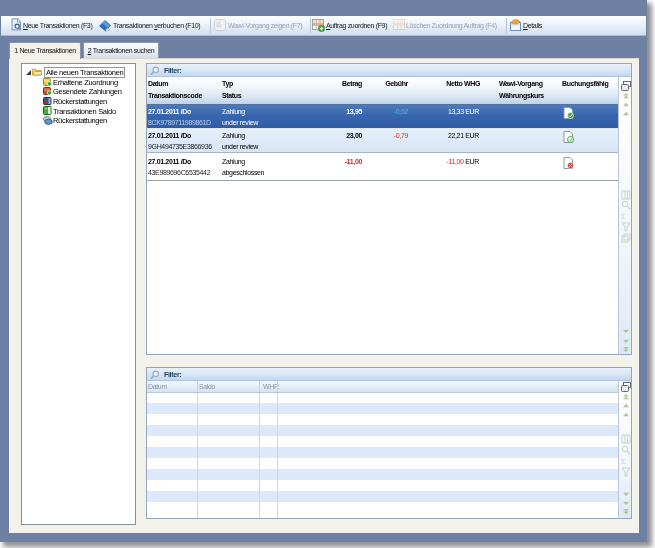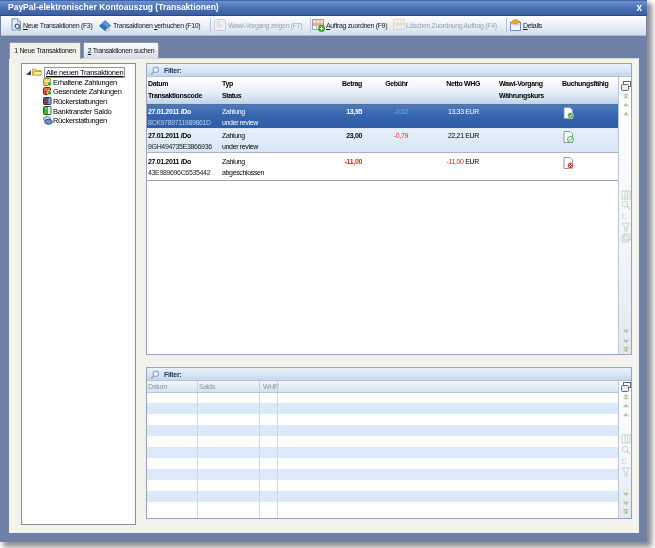--- a/index.html
+++ b/index.html
@@ -64,21 +64,20 @@
   .vline{position:absolute;top:0;bottom:0;width:1px;background:#c4d2e2;}
   .stripe{position:absolute;left:0;width:471px;height:11px;background:#dbe9fa;}
   .g2v{position:absolute;top:25px;height:125px;width:1px;background:#ccd8e8;z-index:5;}
   
   .nav{position:absolute;left:3px;width:8px;height:6px;opacity:.85;}
   .mini{position:absolute;left:2px;width:10px;height:10px;opacity:.45;}
 </style>
 </head>
 <body>
 <div id="win">
-  <div id="title">PayPal-elektronischer Kontoauszug (Transaktionen)<span id="closex">x</span></div>
   <div id="toolbar">
     <svg class="abs" style="left:10px;top:2px" width="11" height="13" viewBox="0 0 11 13">
       <path d="M1 .8h5.5L9.5 4v8H1z" fill="#e4effc" stroke="#7694bc" stroke-width="1"></path>
       <path d="M6.5 .8L9.5 4H6.5z" fill="#fff" stroke="#7694bc" stroke-width="0.8"></path>
       <circle cx="6.2" cy="8.2" r="2.1" fill="#f2f7fd" stroke="#3d5d85" stroke-width="1.2"></circle>
       <line x1="7.8" y1="9.8" x2="9.8" y2="12" stroke="#a8913e" stroke-width="1.4"></line>
     </svg>
     <span class="tbtxt" style="left:22px"><span class="u">N</span>eue Transaktionen (F3)</span>
     <svg class="abs" style="left:98px;top:4px" width="12" height="12" viewBox="0 0 12 12">
       <path d="M6 0.5 L11.5 5.5 L6.5 11 L0.5 6 Z" fill="#2a72c2" stroke="#1a4d90" stroke-width=".6"></path>
@@ -125,25 +124,25 @@
   </div>
   <div id="page">
     <div id="tree">
       <svg class="abs" style="left:4px;top:6px" width="6" height="6" viewBox="0 0 6 6">
           <path d="M5 0 L5 5 L0 5 Z" fill="#3a3a3a"></path>
         </svg>
       <svg class="abs" style="left:10px;top:4px" width="10" height="8" viewBox="0 0 10 8">
         <path d="M0.5 2 L0.5 7 L9 7 L9 2.5 L4.5 2.5 L3.5 1 L0.5 1 Z" fill="#f5d56a" stroke="#b89020" stroke-width=".7"></path>
         <path d="M0.5 7 L2.5 3.5 L10 3.5 L9 7 Z" fill="#fae9a8" stroke="#b89020" stroke-width=".7"></path>
       </svg>
-      <span class="trow" style="left:22px;top:3px;border:1px solid #8a97a8;padding:0 1px;background:#fff;height:11px;line-height:10px;text-decoration:underline;">Alle neuen Transaktionen</span>
-      <span class="trow" style="left:31px;top:14px">Erhaltene Zahlungen</span>
+      <span class="trow" style="left:22px;top:3px;border:1px solid #8a97a8;padding:0 1px;background:#fff;height:11px;line-height:10px;">Alle neuen Transaktionen</span>
+      <span class="trow" style="left:31px;top:14px">Erhaltene Zuordnung</span>
       <span class="trow" style="left:31px;top:23px">Gesendete Zahlungen</span>
       <span class="trow" style="left:31px;top:33px">Rückerstattungen</span>
-      <span class="trow" style="left:31px;top:43px">Banktransfer Saldo</span>
+      <span class="trow" style="left:31px;top:43px">Transaktionen Saldo</span>
       <span class="trow" style="left:31px;top:52px">Rückerstattungen</span>
       <svg class="abs" style="left:21px;top:14px" width="9" height="8" viewBox="0 0 9 8">
         <rect x="0.5" y="0.5" width="7" height="7" rx="1" fill="#e8c348" stroke="#a08020"></rect>
         <rect x="1.2" y="1.2" width="5.6" height="2.8" fill="#f2dc80"></rect>
         <circle cx="6.5" cy="5.8" r="2.2" fill="#35aa35" stroke="#fff" stroke-width=".7"></circle>
       </svg>
       <svg class="abs" style="left:21px;top:23px" width="9" height="8" viewBox="0 0 9 8">
         <rect x="0.5" y="0.5" width="7" height="7" rx="1" fill="#c4502a" stroke="#8a2c10"></rect>
         <rect x="1.2" y="1.2" width="5.6" height="2.8" fill="#da7850"></rect>
         <circle cx="6.5" cy="5.8" r="2.2" fill="#35aa35" stroke="#fff" stroke-width=".7"></circle>

